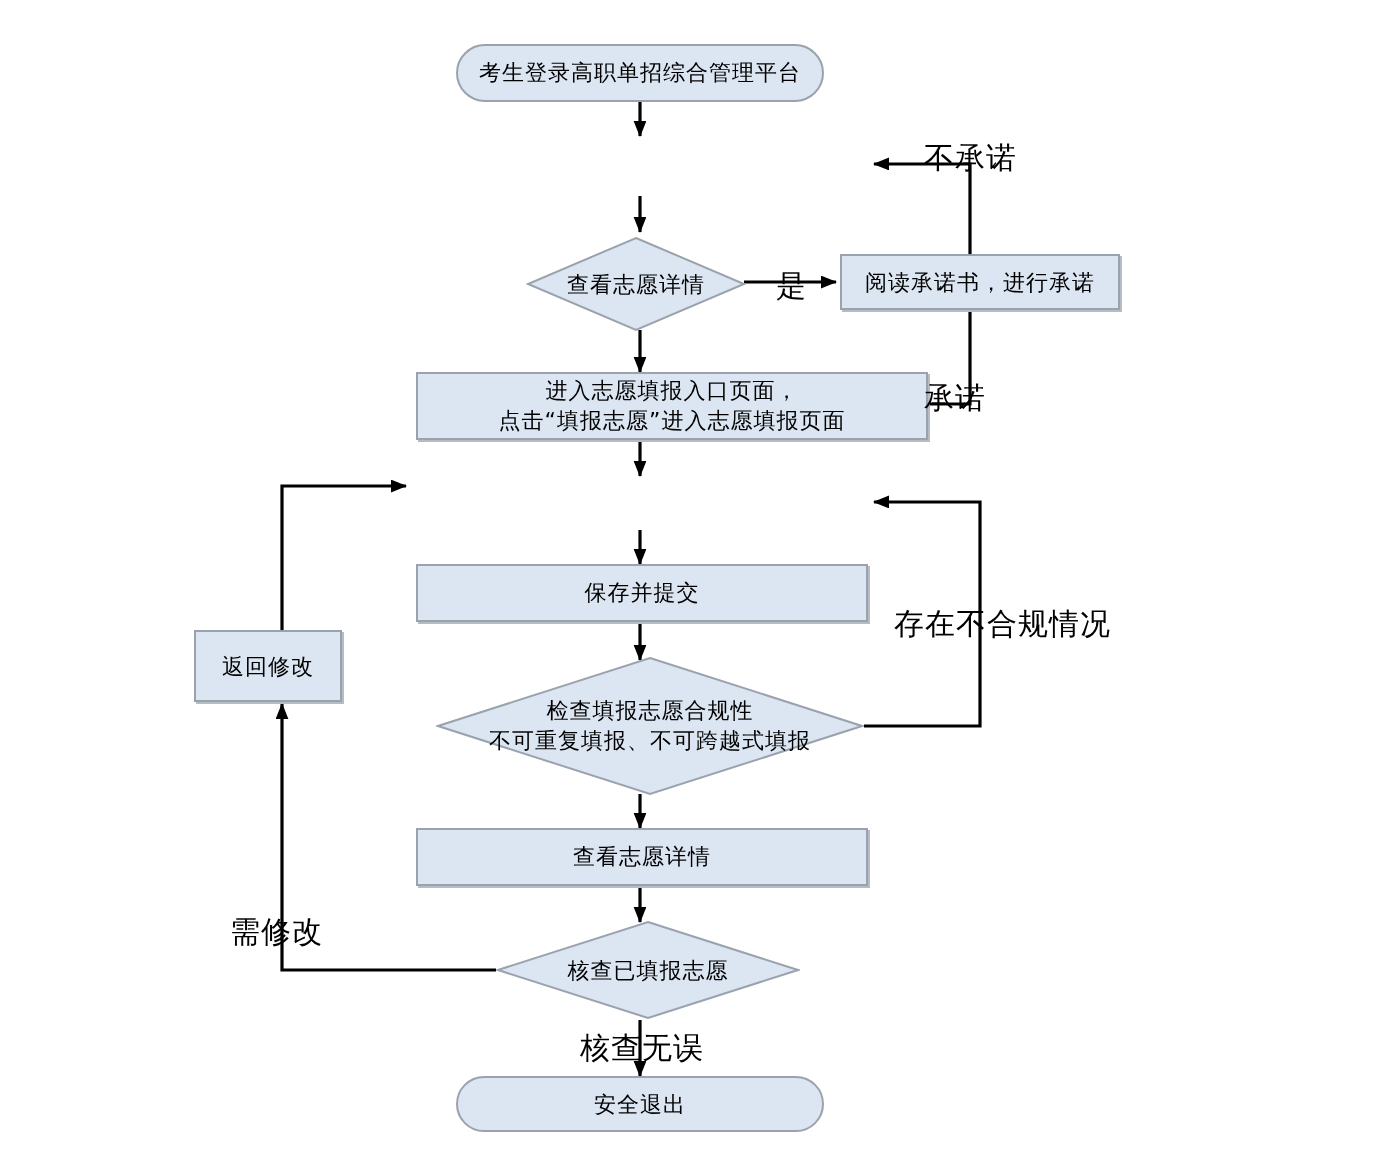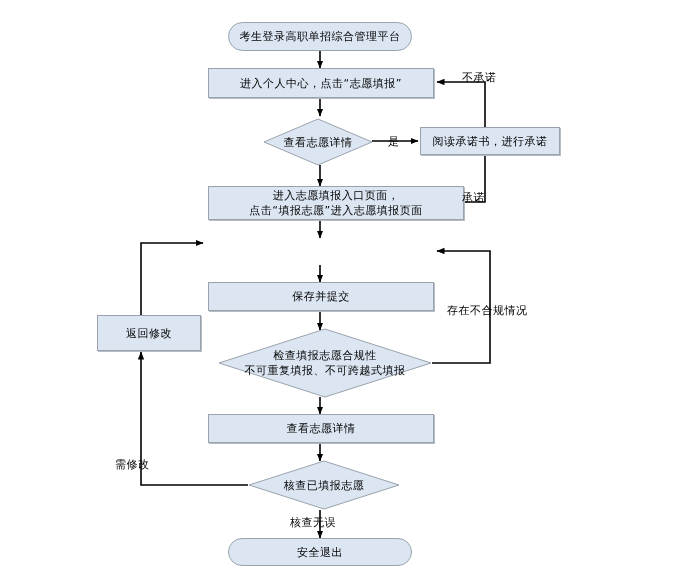--- a/index.html
+++ b/index.html
@@ -36,21 +36,21 @@
   .node.decision{
     background:transparent;
     border:0;
   }
   .node.decision .dtext{position:relative;z-index:2;}
   .node.decision svg.dshape{
     position:absolute;left:0;top:0;width:100%;height:100%;z-index:1;
   }
   .edgelabel{
     position:absolute;
-    font-size:11px;
+    font-size:15px;
     color:#000000;
     white-space:nowrap;
     letter-spacing:.5px;
     text-align:center;
   }
 </style>
 </head>
 <body>
 
 <div id="canvas">
@@ -92,23 +92,20 @@
       <path d="M141,315 L141,243 L203,243" marker-end="url(#arrow)"></path>
 
       <line x1="320" y1="510" x2="320" y2="538" marker-end="url(#arrow)"></line>
     </g>
   </svg>
 
   <div class="node terminator" style="left:228px;top:22px;width:184px;height:29px;">
     <span>考生登录高职单招综合管理平台</span>
   </div>
 
-  <div class="node process" style="left:208px;top:68px;width:226px;height:30px;">
-    <span>进入个人中心，点击“志愿填报”</span>
-  </div>
 
   <div class="node decision" style="left:263px;top:118px;width:110px;height:48px;">
     <svg class="dshape" viewBox="0 0 110 48" preserveAspectRatio="none" xmlns="http://www.w3.org/2000/svg">
       <polygon points="55,1 109,24 55,47 1,24" fill="#dce6f2" stroke="#9aa3ad" stroke-width="1"></polygon>
     </svg>
     <span class="dtext">查看志愿详情</span>
   </div>
 
   <div class="node process" style="left:420px;top:127px;width:140px;height:28px;">
     <span>阅读承诺书，进行承诺</span>
@@ -125,21 +122,21 @@
   </div>
 
   <div class="node decision" style="left:218px;top:328px;width:214px;height:70px;">
     <svg class="dshape" viewBox="0 0 214 70" preserveAspectRatio="none" xmlns="http://www.w3.org/2000/svg">
       <polygon points="107,1 213,35 107,69 1,35" fill="#dce6f2" stroke="#9aa3ad" stroke-width="1"></polygon>
     </svg>
     <span class="dtext">检查填报志愿合规性
 不可重复填报、不可跨越式填报</span>
   </div>
 
-  <div class="node process" style="left:97px;top:315px;width:104px;height:36px;">
+  <div class="node process" style="left:97px;top:315px;width:74px;height:36px;">
     <span>返回修改</span>
   </div>
 
   <div class="node process" style="left:208px;top:414px;width:226px;height:29px;">
     <span>查看志愿详情</span>
   </div>
 
   <div class="node decision" style="left:248px;top:460px;width:152px;height:50px;">
     <svg class="dshape" viewBox="0 0 152 50" preserveAspectRatio="none" xmlns="http://www.w3.org/2000/svg">
       <polygon points="76,1 151,25 76,49 1,25" fill="#dce6f2" stroke="#9aa3ad" stroke-width="1"></polygon>

